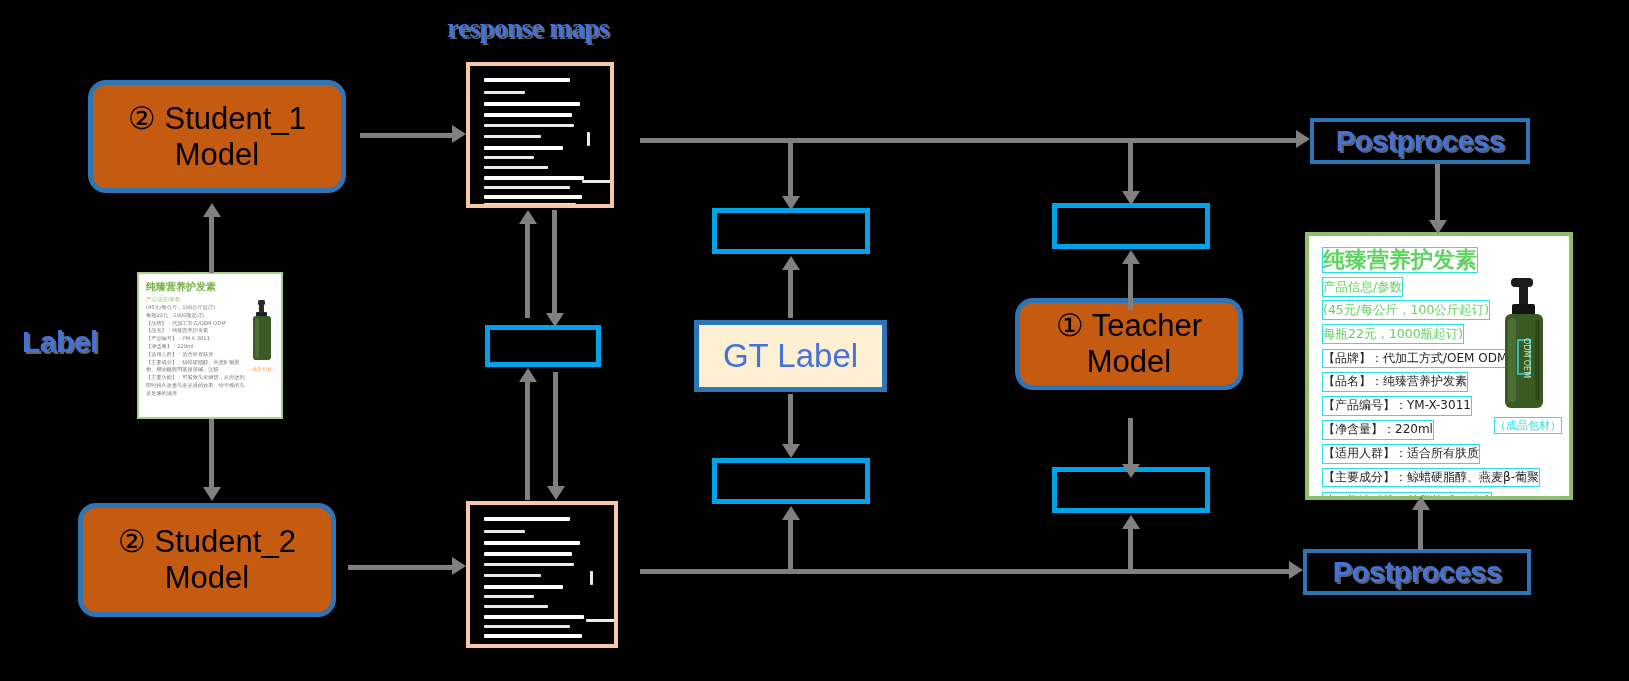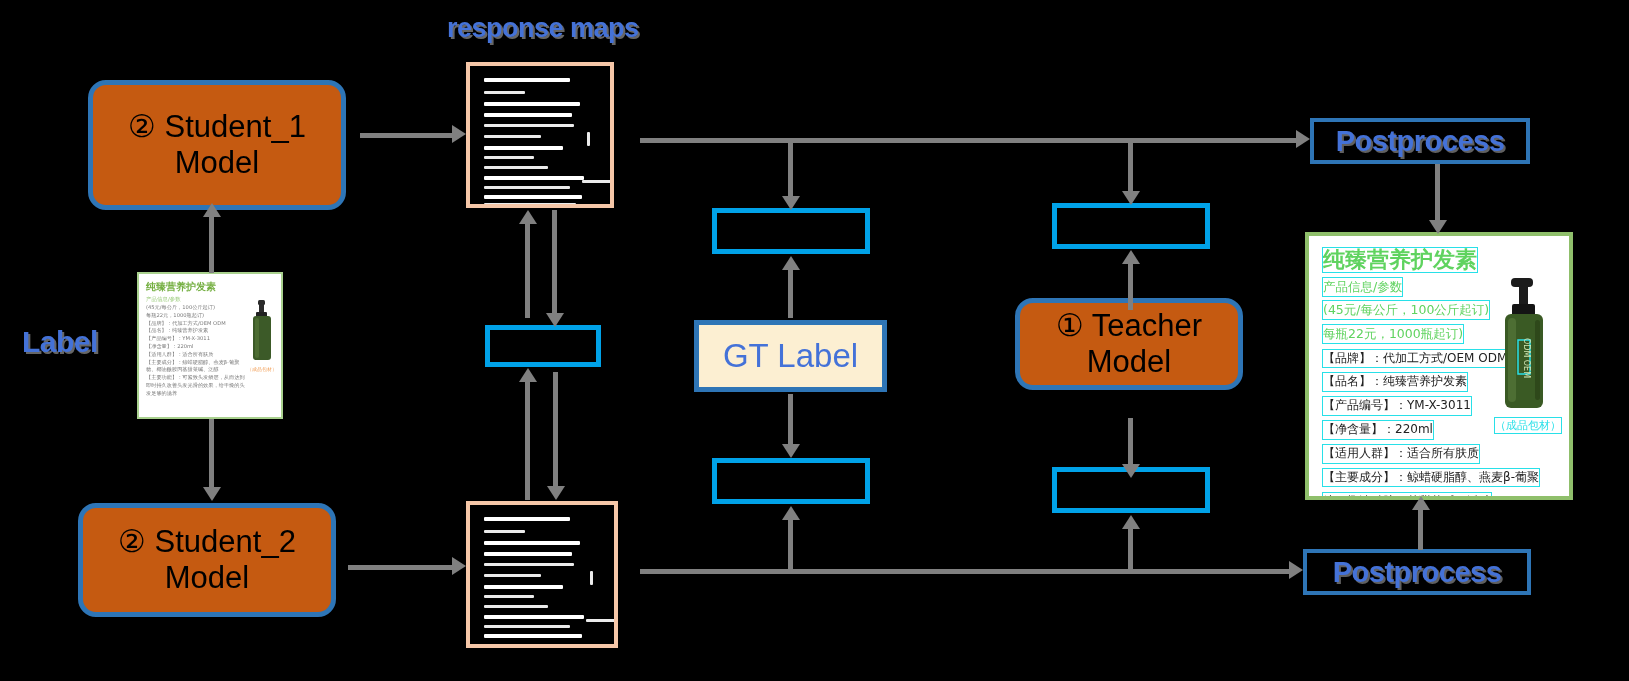--- a/index.html
+++ b/index.html
@@ -83,25 +83,25 @@
   .op-dark{color:#222;font-size:12px;line-height:1.45;}
   .op-bottle{position:absolute;right:18px;top:42px;width:54px;height:132px;}
   .op-cap{position:absolute;right:8px;top:182px;color:#28E0E8;font-size:11px;}
   .op-line{margin-bottom:3.5px;white-space:nowrap;}
 </style>
 </head>
 <body>
 
 <div class="stage">
 
-  <div class="abs hdr-label" style="left:447px;top:13px;font-size:27px;">response maps</div>
+  <div class="abs hdr-label" style="left:447px;top:13px;font-size:27px;font-family:Liberation Serif, serif;">response maps</div>
 
   <div class="abs hdr-label" style="left:22px;top:325px;font-size:30px;">Label</div>
 
-  <div class="abs model-box" style="left:88px;top:80px;width:258px;height:130px;align-items:center;">
+  <div class="abs model-box" style="left:88px;top:80px;width:258px;height:113px;align-items:center;">
     <div>
       <span>②</span>
       <span>Student_1</span><br>
       <span>Model</span>
     </div>
   </div>
 
   <div class="abs model-box" style="left:78px;top:503px;width:258px;height:114px;">
     <div>
       <span>②</span>

